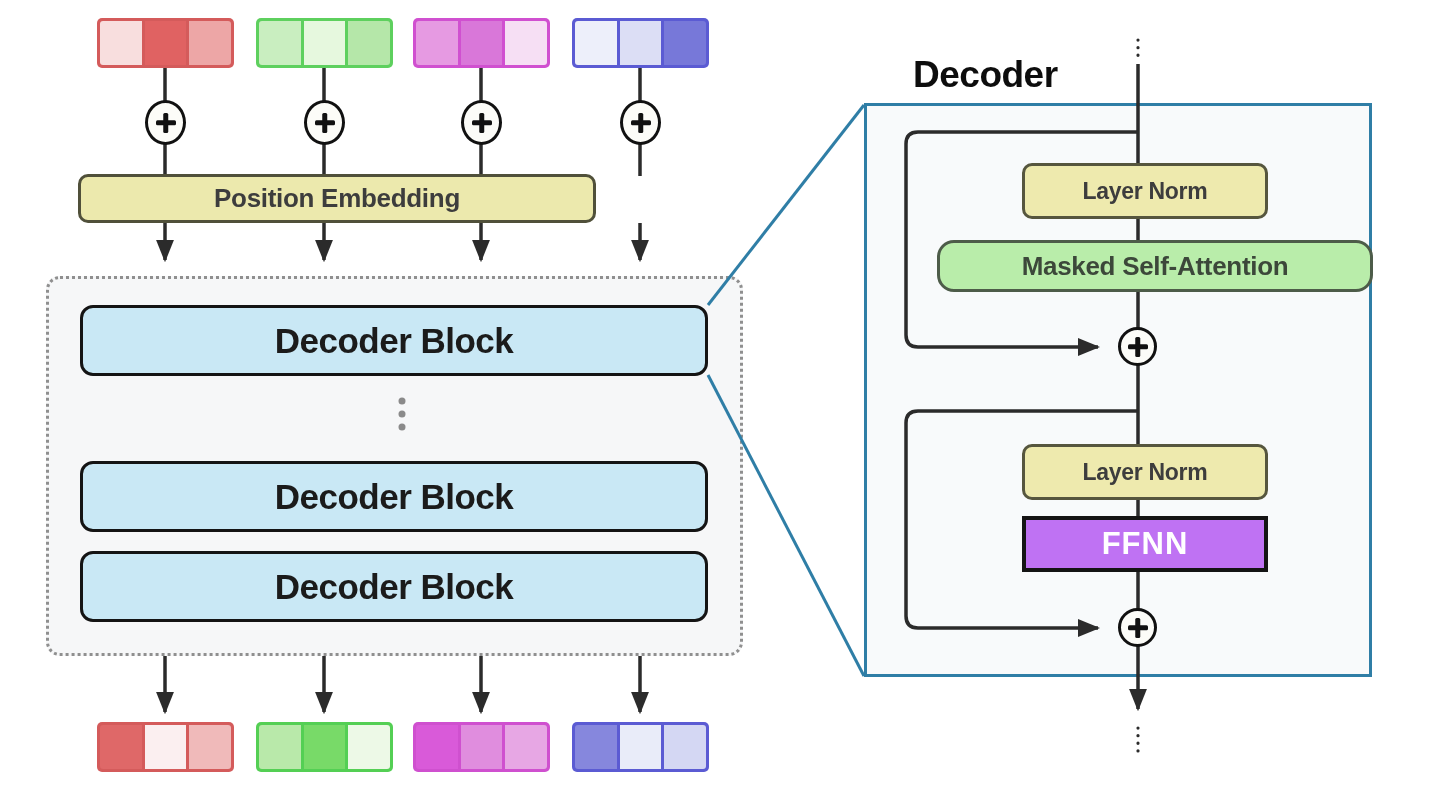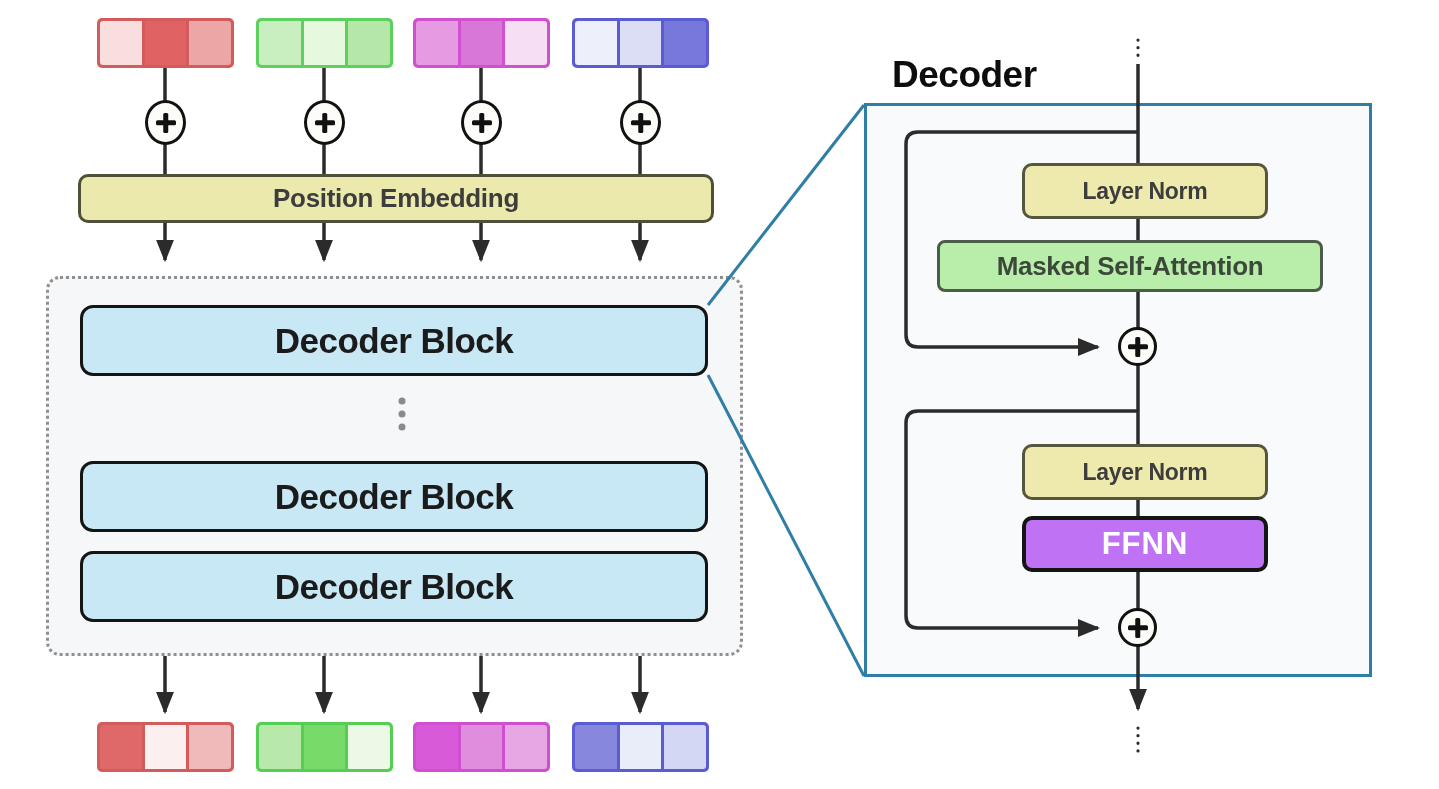--- a/index.html
+++ b/index.html
@@ -34,45 +34,45 @@
   }
   .plus::before{width:20px;height:5.5px;}
   .plus::after{width:5.5px;height:20px;}
 
   
   .labelbox{
     display:flex;align-items:center;justify-content:center;
     font-weight:700;color:#3d3d3d;letter-spacing:-0.3px;
   }
   .pos-embed{
-    width:636px;height:49px;border:3px solid #50503a;border-radius:10px;
+    width:518px;height:49px;border:3px solid #50503a;border-radius:10px;
     font-size:26px;
   }
   .decoder-block{
     width:628px;height:71px;border:3.5px solid #141414;border-radius:13px;
     font-size:35px;color:#1b1b1b;letter-spacing:-0.5px;
   }
   .stack-box{
     width:697px;height:380px;border:3px dotted #8f8f8f;border-radius:14px;
   }
   .panel{
     width:508px;height:574px;border:3.5px solid #2f7ea6;
   }
   .decoder-title{
     font-size:37px;font-weight:800;color:#0d0d0d;letter-spacing:-0.5px;
   }
   .layer-norm{
     width:246px;height:56px;border:3px solid #56563e;border-radius:10px;font-size:23px;
   }
   .attn{
-    width:386px;height:52px;border:3px solid #4d5c49;border-radius:8px;
+    width:436px;height:52px;border:3px solid #4d5c49;border-radius:17px;
     font-size:26px;color:#3c483a;
   }
   .ffnn{
-    width:246px;height:56px;border:4px solid #141414;border-radius:10px;
+    width:246px;height:56px;border:4px solid #141414;border-radius:0;
     font-size:31px;font-weight:800;color:#ffffff;letter-spacing:1px;
   }
 </style>
 </head>
 <body>
 
 <div id="stage">
 
   <div class="abs bg-layer stack-box" style="left: 46px; top: 276px; background: rgb(246, 247, 248);"></div>
 
@@ -173,21 +173,21 @@
     <span class="cell" style="background: rgb(217, 90, 217);"></span>
     <span class="cell" style="background: rgb(224, 141, 222);"></span>
     <span class="cell" style="background: rgb(231, 167, 228);"></span>
   </div>
   <div class="abs fg token" style="left: 572px; top: 722px; background: rgb(91, 91, 211);">
     <span class="cell" style="background: rgb(134, 135, 221);"></span>
     <span class="cell" style="background: rgb(233, 236, 249);"></span>
     <span class="cell" style="background: rgb(212, 215, 243);"></span>
   </div>
 
-  <div class="abs fg decoder-title" style="left:892px;top:54px;">Decoder</div>
+  <div class="abs fg decoder-title" style="left:913px;top:54px;">Decoder</div>
 
   <div class="abs fg labelbox layer-norm" style="left: 1022px; top: 163px; background: rgb(238, 234, 174);">Layer Norm</div>
 
   <div class="abs fg labelbox attn" style="left: 937px; top: 240px; background: rgb(185, 237, 170);">Masked Self-Attention</div>
 
   <div class="abs fg plus plus-right" style="left:1118px;top:327px;"></div>
 
   <div class="abs fg labelbox layer-norm" style="left: 1022px; top: 444px; background: rgb(238, 234, 174);">Layer Norm</div>
 
   <div class="abs fg labelbox ffnn" style="left: 1022px; top: 516px; background: rgb(191, 114, 243);">FFNN</div>

